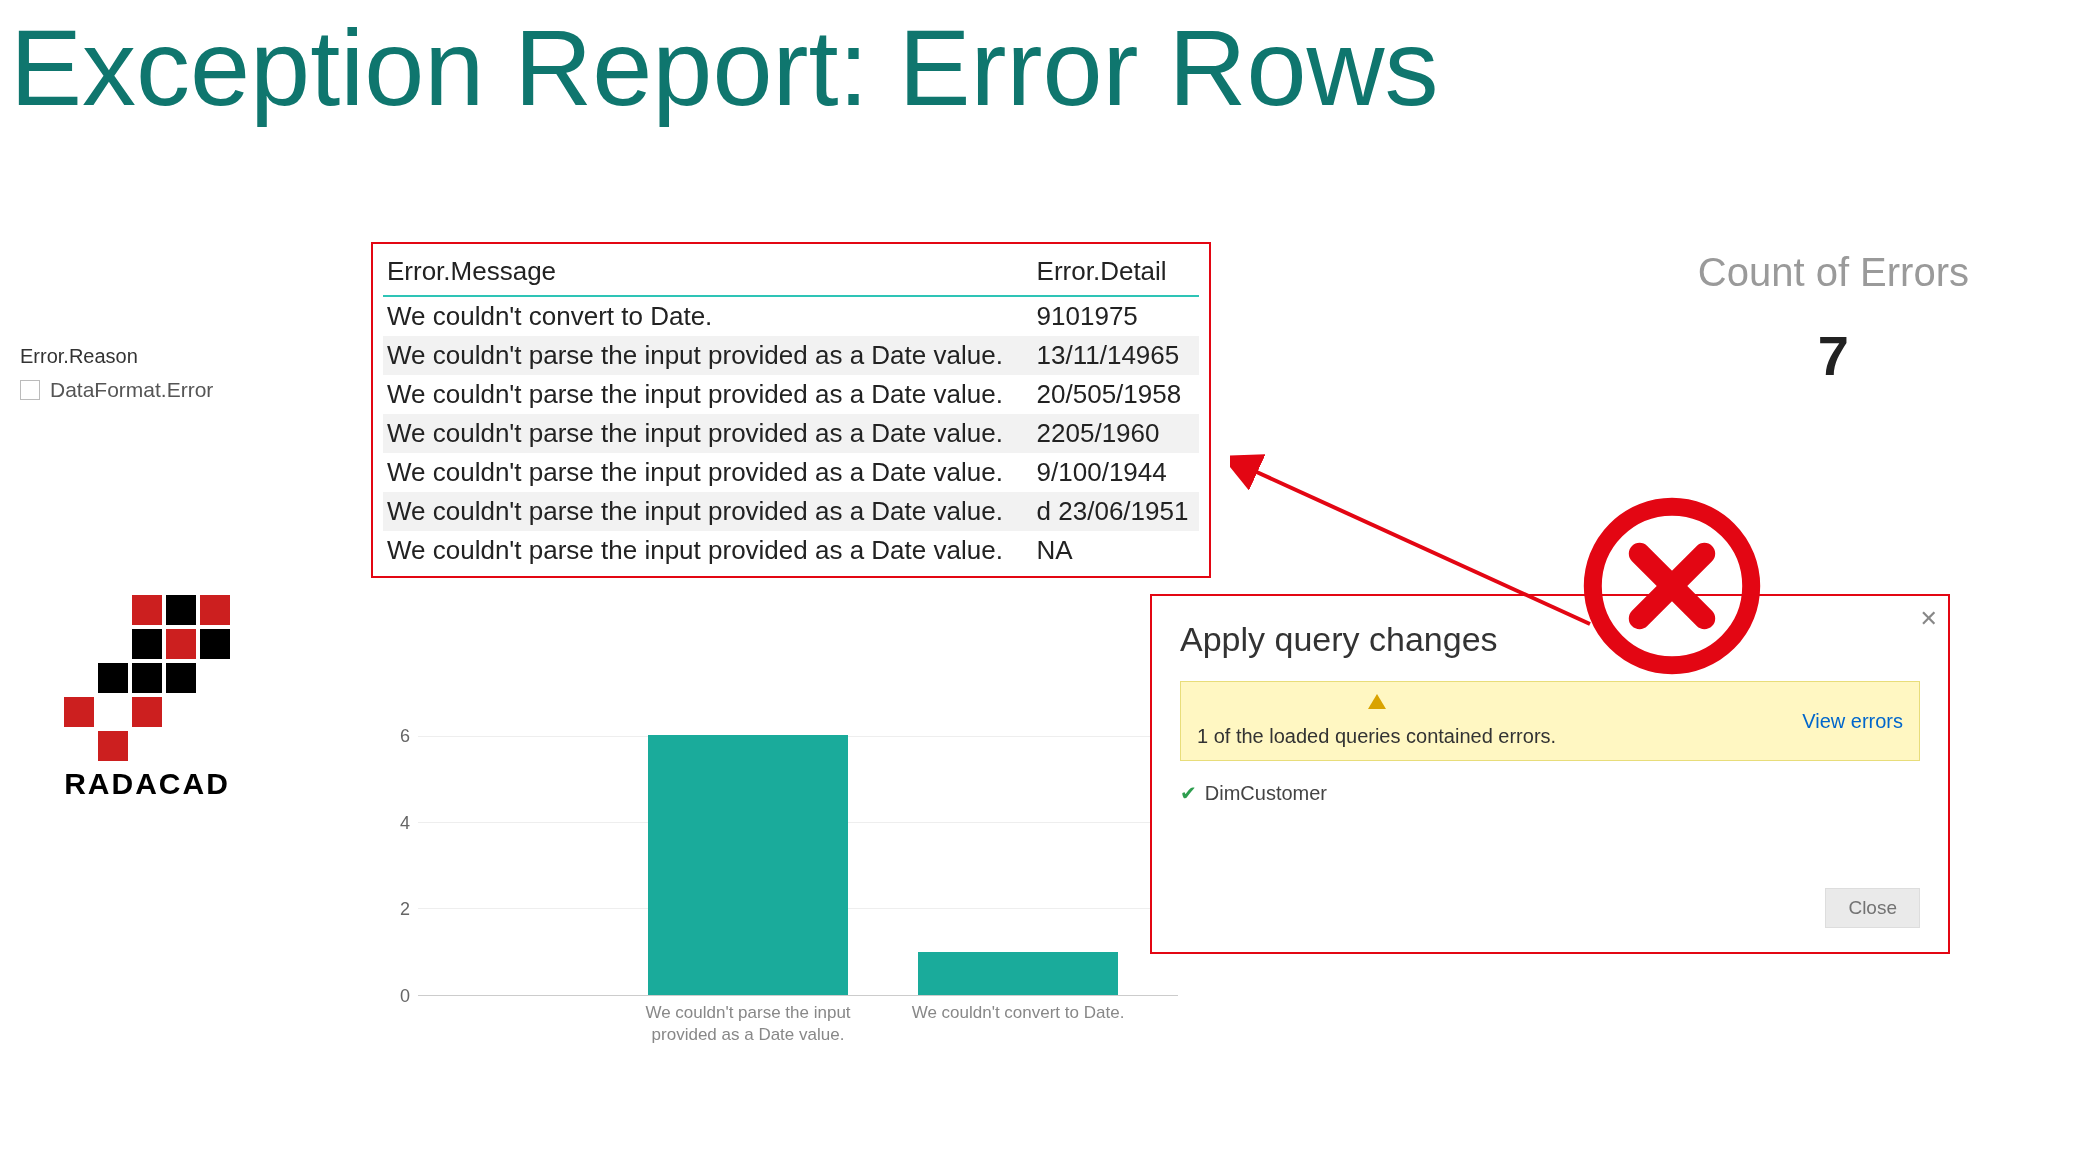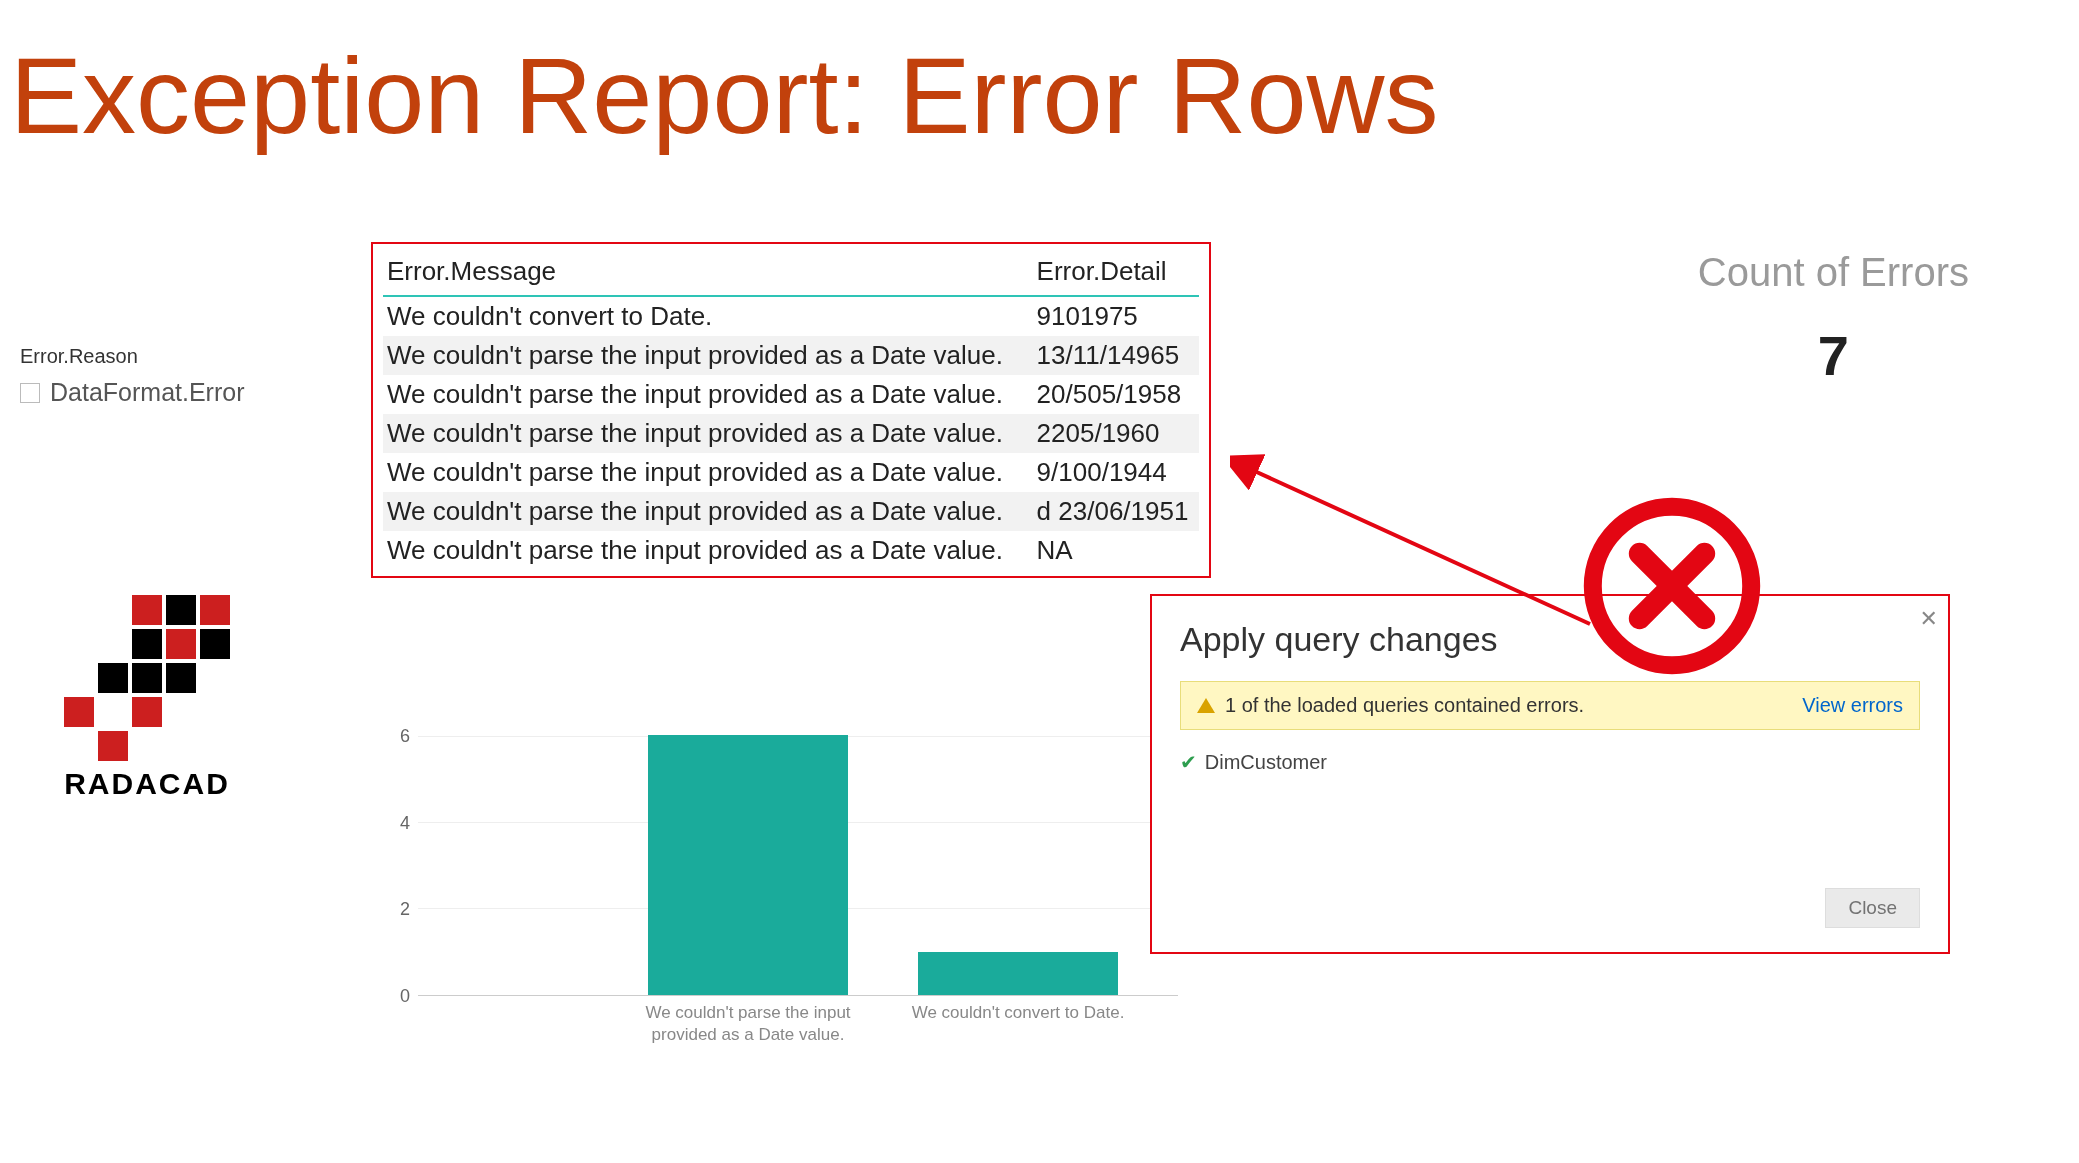--- a/index.html
+++ b/index.html
@@ -12,23 +12,22 @@
     overflow: hidden;
     color: #222;
   }
 
   .page-title {
     position: absolute;
     left: 10px;
     top: 5px;
     font-size: 108px;
     font-weight: 300;
-    color: #c2410c;
+    color: #0f766e;
     letter-spacing: 0px;
-    margin-top: 28px;
   }
 
   
   .slicer {
     position: absolute;
     left: 20px;
     top: 345px;
   }
   .slicer-header {
     font-size: 20px;
@@ -41,21 +40,21 @@
     align-items: center;
     gap: 10px;
   }
   .slicer-checkbox {
     width: 20px;
     height: 20px;
     border: 1.5px solid #bbb;
     background: #fff;
   }
   .slicer-label {
-    font-size: 25px;
+    font-size: 21px;
     color: #555;
   }
 
   
   .logo-wrap {
     position: absolute;
     left: 64px;
     top: 595px;
     text-align: center;
   }
@@ -220,21 +219,21 @@
   .warning-bar {
     background: #fff7c2;
     border: 1px solid #e8dd7a;
     padding: 12px 16px;
     display: flex;
     align-items: center;
     justify-content: space-between;
     font-size: 20px;
     color: #333;
   }
-  .warning-left { display: flex; align-items: center; gap: 10px; }
+  .warning-left { display: flex; align-items: center; gap: 16px; flex-direction: column; }
   .warn-icon {
     width: 0; height: 0;
     border-left: 9px solid transparent;
     border-right: 9px solid transparent;
     border-bottom: 15px solid #d9a300;
     position: relative;
   }
   .view-errors-link {
     color: #0066cc;
     cursor: pointer;

